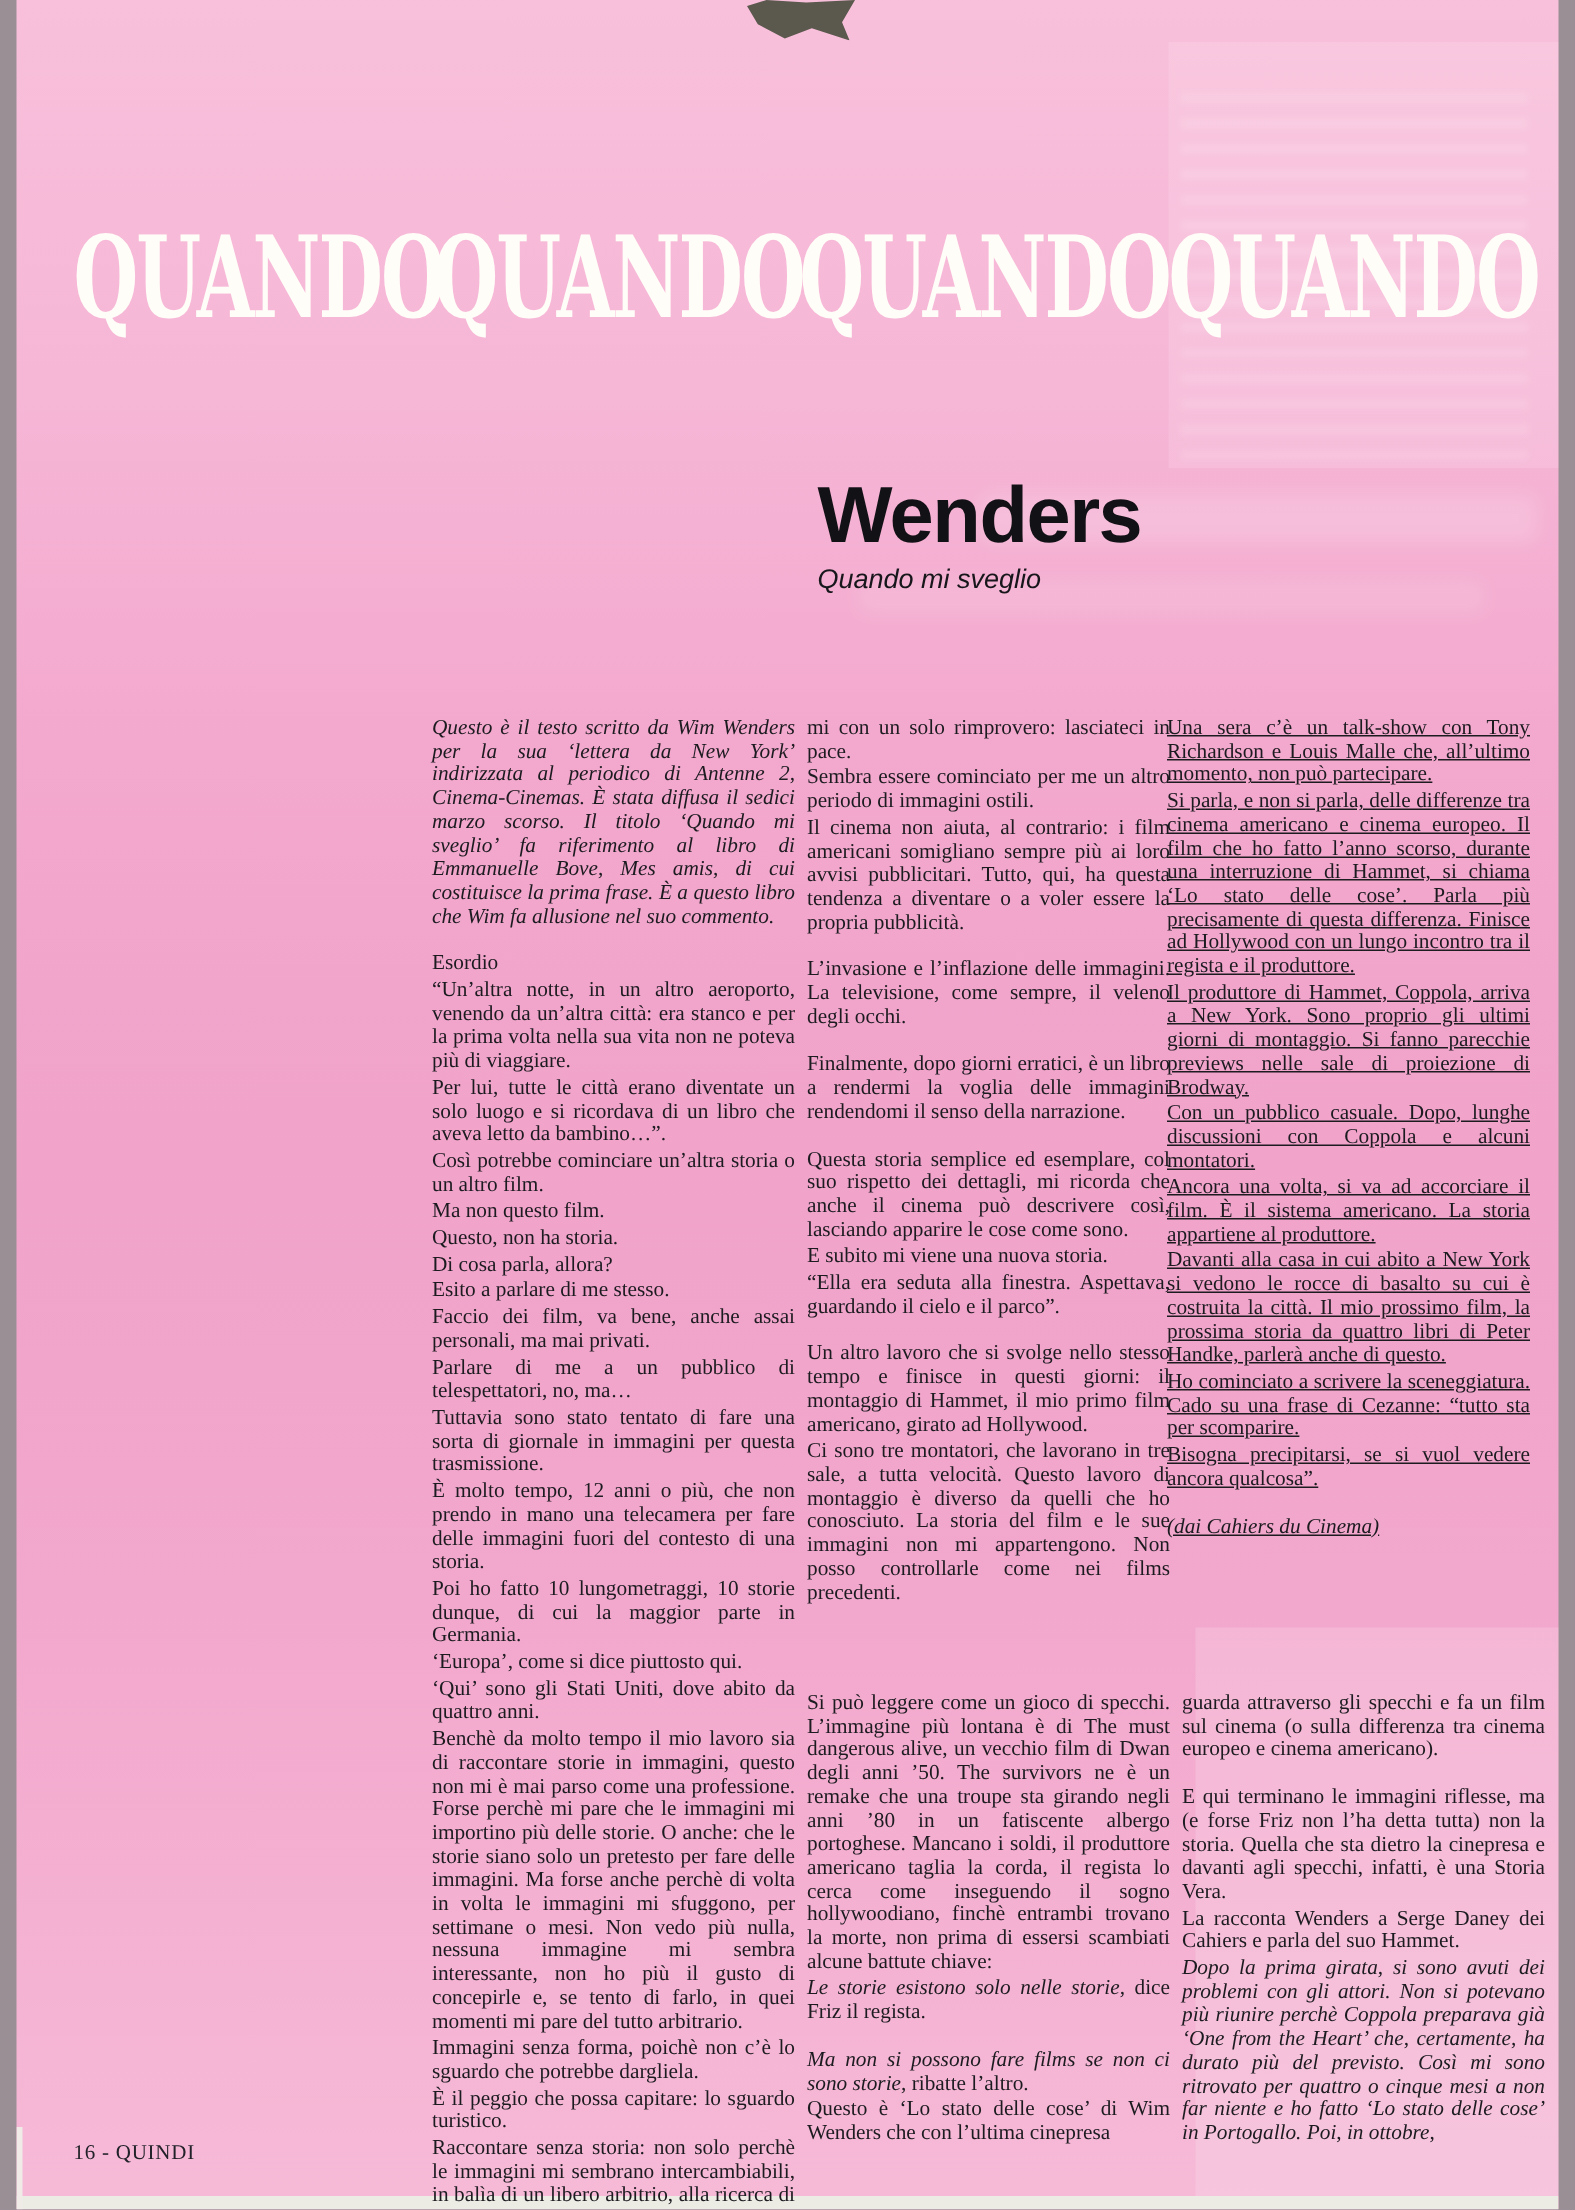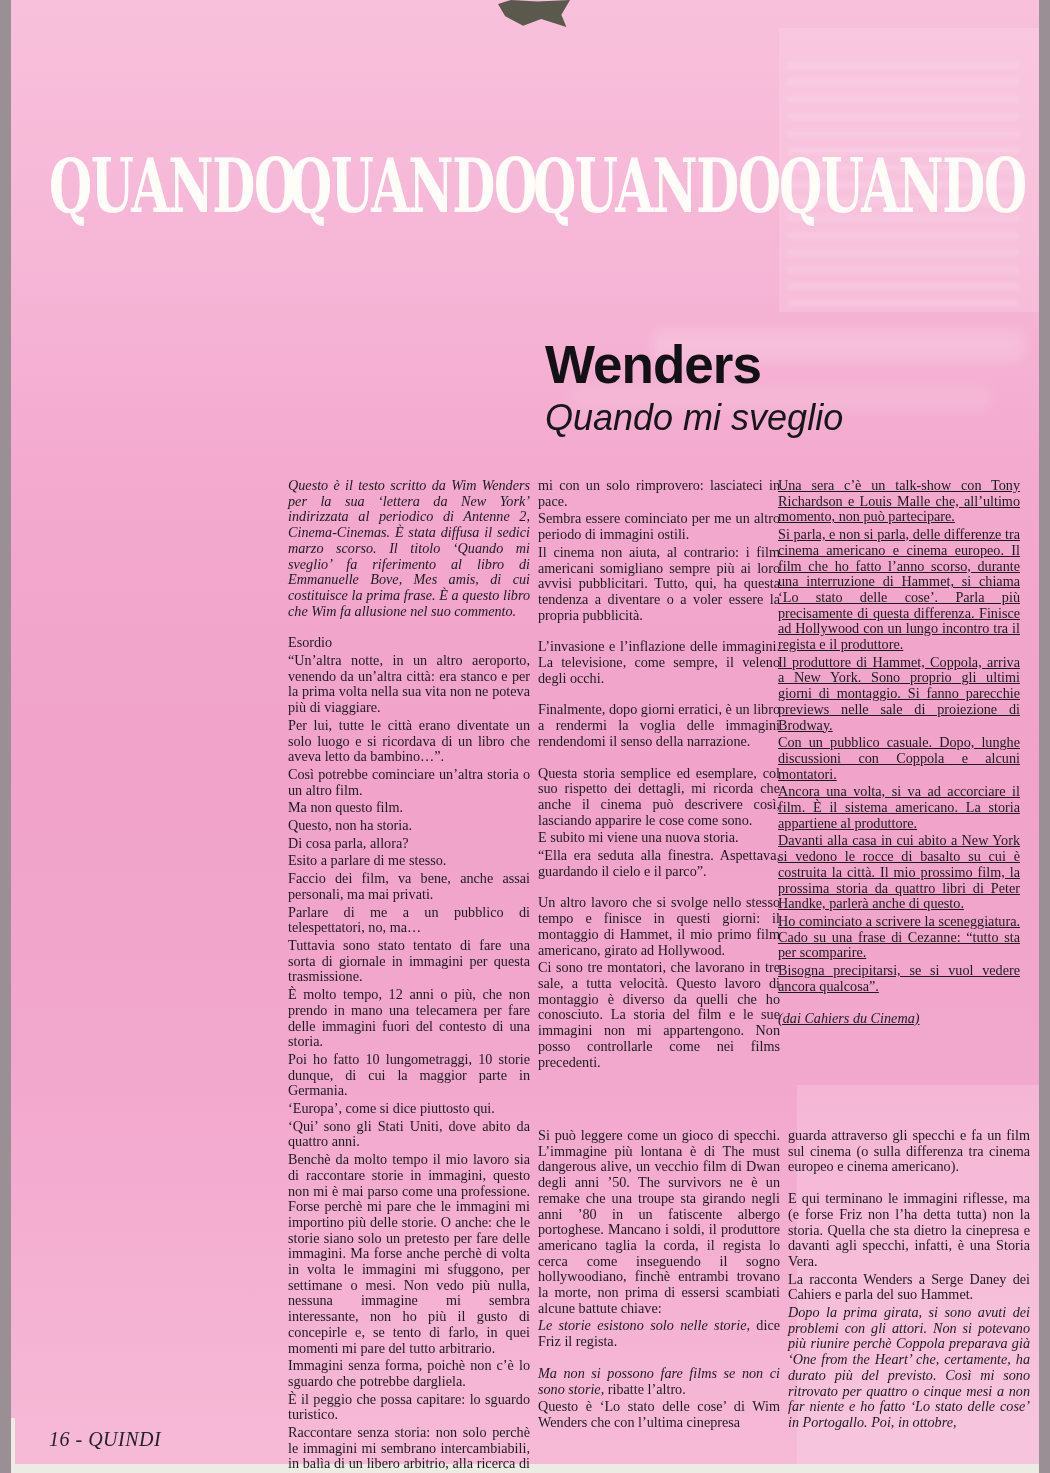--- a/index.html
+++ b/index.html
@@ -32,28 +32,28 @@
   .quando-word{
     position:absolute;top:148px;
     font-family:"DejaVu Serif","Liberation Serif",serif;
     font-weight:bold;font-size:74px;line-height:1;
     color:#fffdf8;letter-spacing:-2px;white-space:nowrap;
     transform:scale(0.67,1.02);transform-origin:left top;
   }
   .qw1{left:38px;} .qw2{left:278px;} .qw3{left:522px;} .qw4{left:768px;}
 
   
-  .title-block{position:absolute;left:534px;top:337px;width:420px;}
+  .title-block{position:absolute;left:534px;top:316px;width:420px;}
   .main-title{
     font-family:"Liberation Sans",sans-serif;font-weight:bold;
     font-size:53px;line-height:1.05;color:#121116;letter-spacing:-1px;margin:0;
   }
   .sub-title{
     font-family:"Liberation Sans",sans-serif;font-style:italic;
-    font-size:36px;color:#17161b;margin:4px 0 17px 0;letter-spacing:0;
+    font-size:18px;color:#17161b;margin:4px 0 17px 0;letter-spacing:0;
   }
 
   
   .section-heading{
     position:absolute;left:527px;top:1048px;width:492px;
     font-family:"Liberation Sans",sans-serif;font-style:italic;
     font-size:29px;color:#17161b;text-align:center;margin:0;font-weight:normal;
   }
 
   
@@ -66,21 +66,21 @@
   .col2{left:527px;top:478px;}
   .col3{left:767px;top:478px;text-decoration:underline;}
   .a2col1{left:527px;top:1128px;}
   .a2col2{left:777px;top:1128px;}
   .para{margin:0 0 2px 0;}
   .para.gap{margin-top:16px;}
   .i{font-style:italic;}
 
   .footer{
     position:absolute;left:38px;top:1428px;
-    font-style:italic;font-size:20px;color:#23222a;letter-spacing:.5px;
+    font-size:14px;color:#23222a;letter-spacing:.5px;
   }
 </style>
 </head>
 <body>
 
 <div id="page">
 
   <div class="light-right-top"></div>
   <div class="light-right-bottom"></div>
   <div class="ghost-lines"></div>

